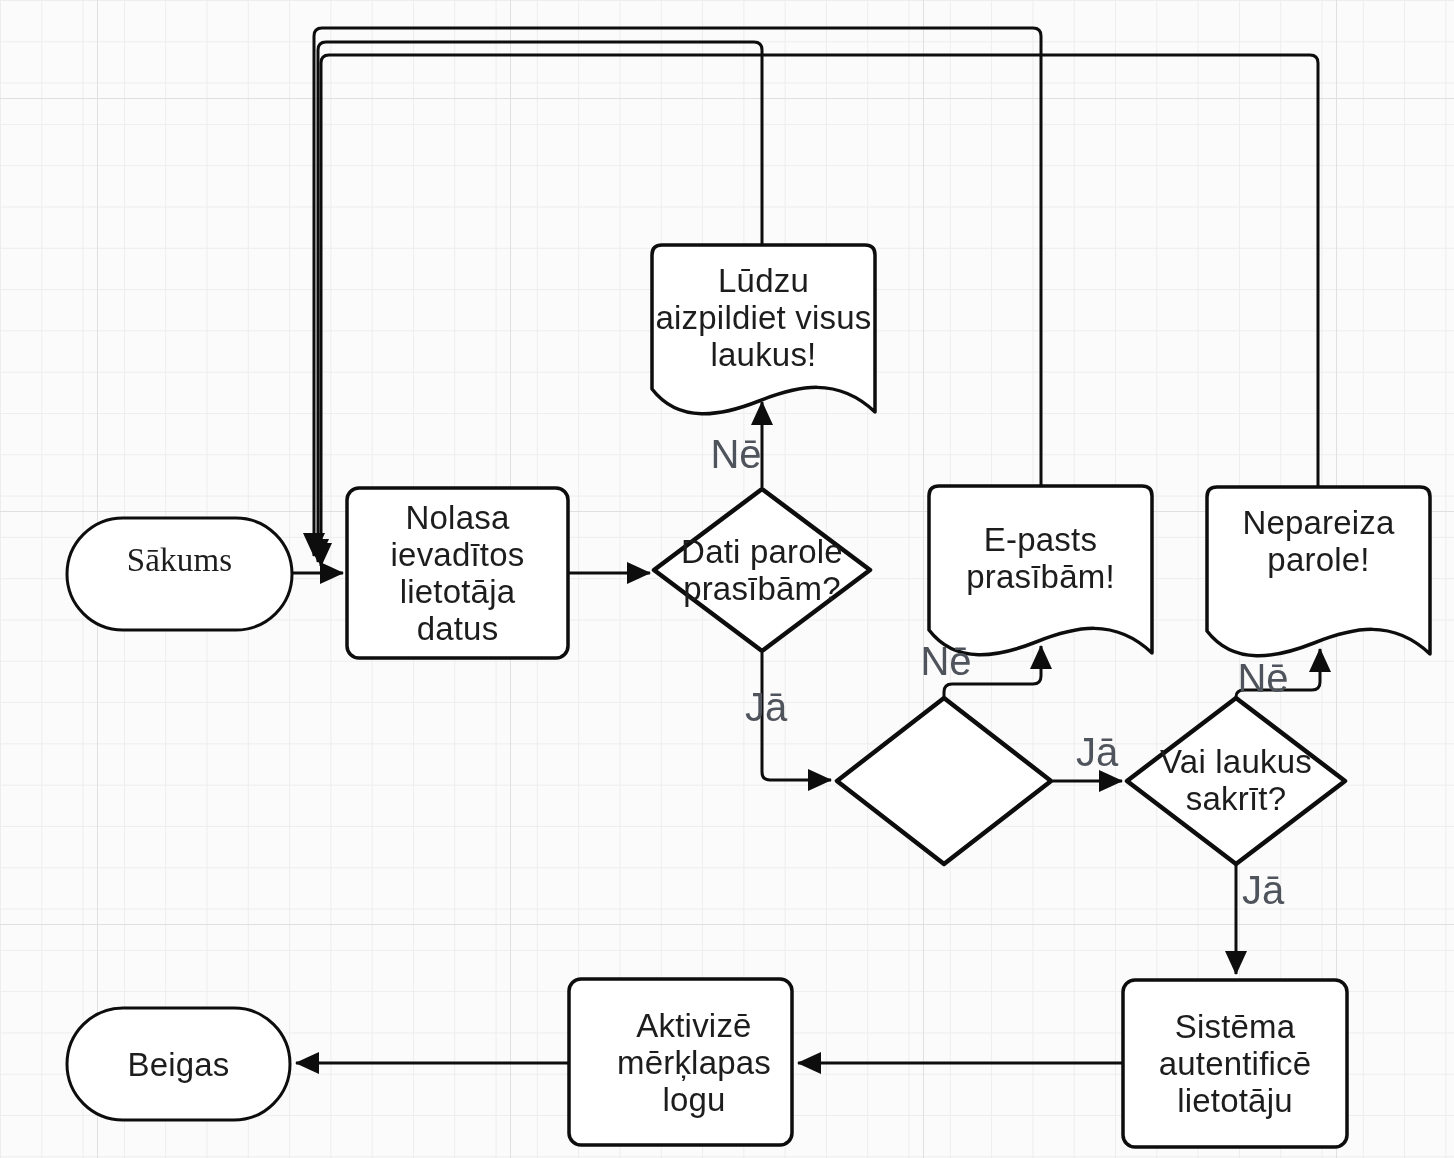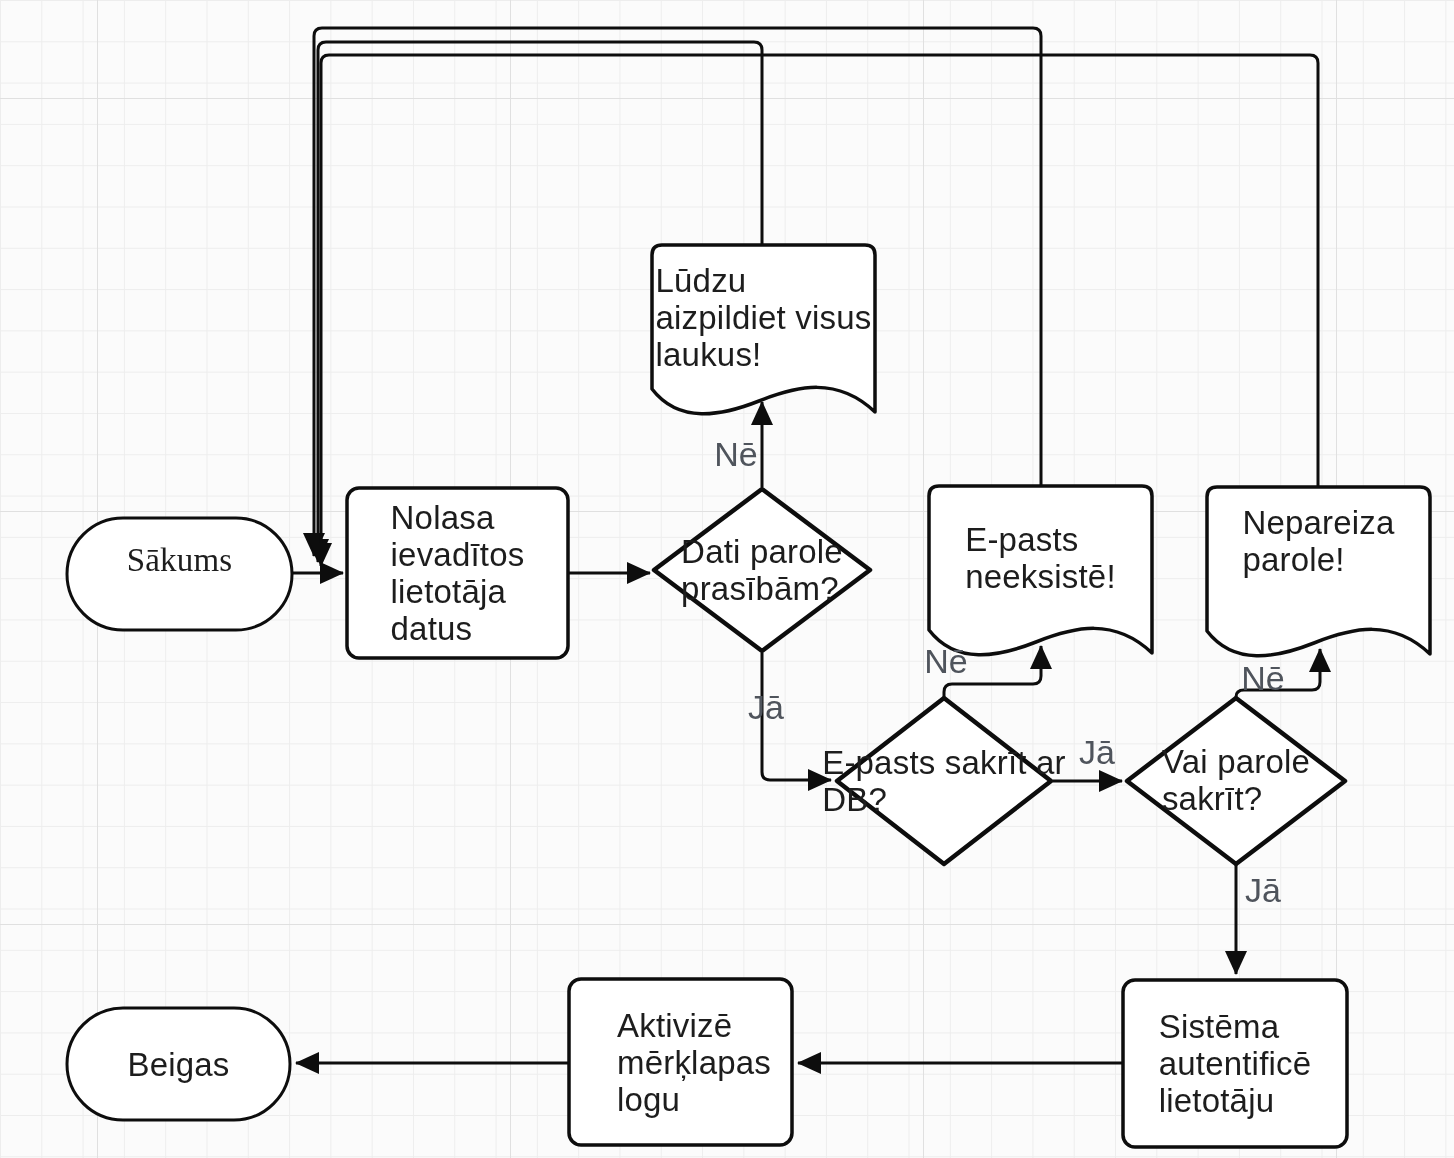--- a/index.html
+++ b/index.html
@@ -29,32 +29,32 @@
     position: absolute;
     left: 0; top: 0;
     width: 1454px;
     height: 1158px;
   }
   .node-label {
     position: absolute;
     display: flex;
     align-items: center;
     justify-content: center;
-    text-align: left;
+    text-align: center;
     white-space: pre-line;
     color: #1d1d1d;
     font-size: 33px;
     line-height: 37px;
     letter-spacing: 0.2px;
   }
   .edge-label {
     position: absolute;
     transform: translate(-50%, -50%);
     color: #4f545c;
-    font-size: 34px;
+    font-size: 40px;
     line-height: 34px;
     white-space: nowrap;
   }
 </style>
 </head>
 <body>
 
 <div id="canvas">
 
   <svg class="diagram" viewBox="0 0 1454 1158">
@@ -126,27 +126,25 @@
 lietotāja
 datus</div>
 
   <div class="node-label" style="left:652px; top:489px; width:220px; height:162px;">Dati parole
 prasībām?</div>
 
   <div class="node-label" style="left:652px; top:252px; width:223px; height:130px;">Lūdzu
 aizpildiet visus
 laukus!</div>
 
-  <div class="node-label" style="left:794px; top:700px; width:300px; height:162px;">E-pasts sakrīt ar
-DB?</div>
 
   <div class="node-label" style="left:929px; top:493px; width:223px; height:130px;">E-pasts
-neeksistē!</div>
+prasībām!</div>
 
-  <div class="node-label" style="left:1106px; top:699px; width:260px; height:162px;">Vai parole
+  <div class="node-label" style="left:1106px; top:699px; width:260px; height:162px;">Vai laukus
 sakrīt?</div>
 
   <div class="node-label" style="left:1207px; top:476px; width:223px; height:130px;">Nepareiza
 parole!</div>
 
   <div class="node-label" style="left:1123px; top:980px; width:224px; height:167px;">Sistēma
 autentificē
 lietotāju</div>
 
   <div class="node-label" style="left:569px; top:979px; width:250px; height:166px;">Aktivizē

